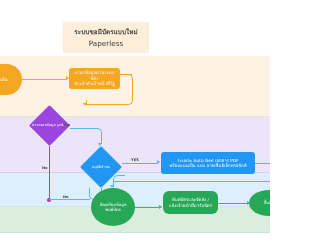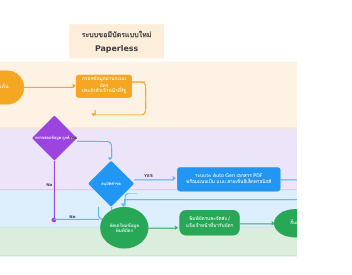--- a/index.html
+++ b/index.html
@@ -22,21 +22,21 @@
   
   .node{position:absolute;display:flex;align-items:center;justify-content:center;
         text-align:center;color:#ffffff;box-sizing:border-box;}
   .node .t{display:block;line-height:1.22;}
 
   
   #title-box{position:absolute;left:63px;top:22px;width:86px;height:31px;
              background:#fdeed9;display:flex;flex-direction:column;
              align-items:center;justify-content:center;text-align:center;}
   #title-box .l1{font-size:6.3px;color:#3d3d3d;font-weight:700;letter-spacing:.1px;}
-  #title-box .l2{font-size:7.2px;color:#3d3d3d;font-weight:700;margin-top:1.5px;}
+  #title-box .l2{font-size:7.2px;color:#3d3d3d;font-weight:400;margin-top:1.5px;}
 
   
   #start-node{left:-20px;top:64px;width:42px;height:31px;background:#f5a623;
               border-radius:16px;font-size:4.6px;}
 
   
   #fill-info{left:69px;top:68px;width:51px;height:21px;background:#f5a623;
              border-radius:3px;font-size:4.4px;padding:2px;}
 
   

